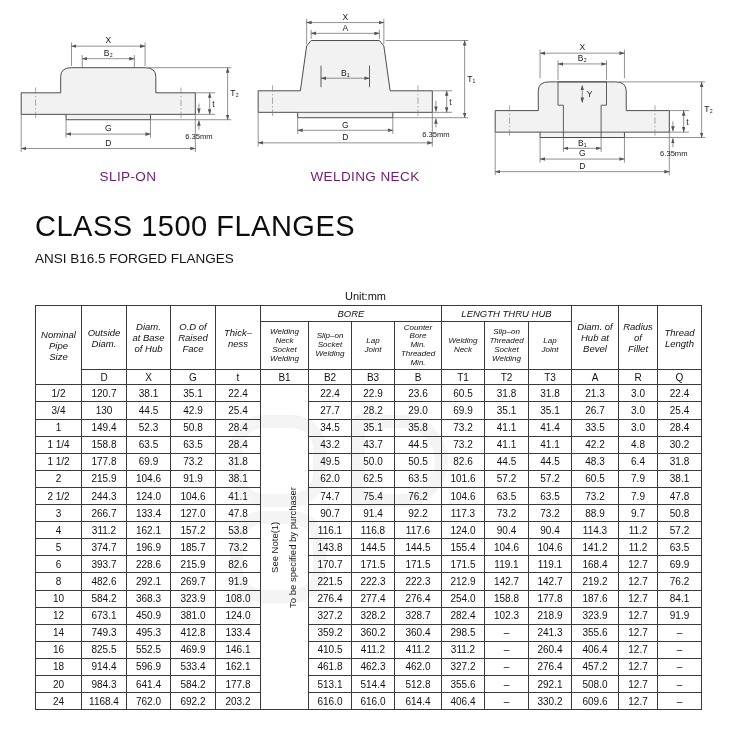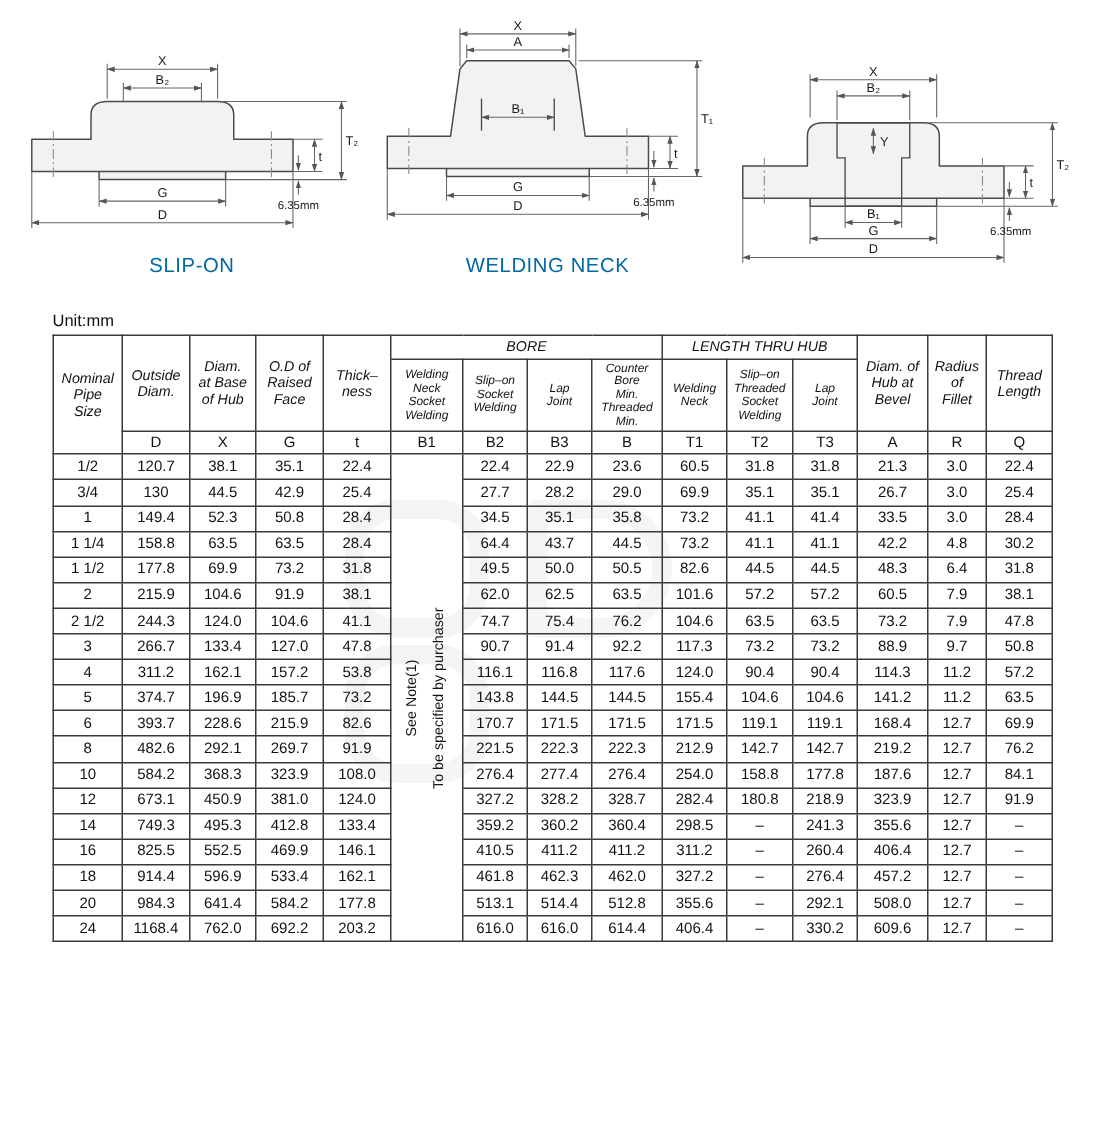--- a/index.html
+++ b/index.html
@@ -3,36 +3,36 @@
 <meta charset="utf-8">
 <style>
   html,body{margin:0;padding:0;background:#fff;}
   body{width:730px;height:750px;font-family:"Liberation Sans","DejaVu Sans",sans-serif;color:#111;position:relative;overflow:hidden;}
   .page{position:relative;width:730px;height:750px;}
 
   
   .diagrams{display:flex;justify-content:space-between;align-items:flex-end;padding:10px 12px 0 12px;}
   .diagram{margin:0;width:232px;text-align:center;}
   .diagram svg{width:228px;display:block;margin:0 auto;}
-  .diagram figcaption{font-size:13.5px;letter-spacing:.4px;color:#0369a1;margin-top:5px;}
+  .diagram figcaption{font-size:13.5px;letter-spacing:.4px;color:#701a75;margin-top:5px;}
   .fig{fill:#f2f2f2;stroke:#4a4a4a;stroke-width:1.1;stroke-linejoin:round;}
   .edge{stroke:#4a4a4a;stroke-width:1;fill:none;}
   .dim,.ext{stroke:#666;stroke-width:.8;fill:none;}
   .cl{stroke:#888;stroke-width:.8;stroke-dasharray:7 2.5 1.5 2.5;fill:none;}
   .dlab{font-size:9.5px;fill:#1a1a1a;}
   .dlab-sm{font-size:8.5px;fill:#1a1a1a;}
 
   
   .titleblock{margin:26px 0 0 35px;}
   h1{font-size:29px;font-weight:400;letter-spacing:.5px;margin:0;color:#0d0d0d;}
   .subtitle{font-size:13.5px;margin-top:8px;color:#141414;}
 
   
   .tablewrap{position:relative;margin:24px 0 0 35px;width:661px;}
-  .unit{text-align:left;font-size:11px;margin:0 0 3px 0;color:#111;}
+  .unit{text-align:center;font-size:11px;margin:0 0 3px 0;color:#111;}
   .watermark{position:absolute;top:125px;left:195px;width:320px;height:105px;opacity:.55;pointer-events:none;}
   .wm-shape{display:inline-block;border:13px solid #ececec;border-radius:34px;width:70px;height:66px;margin-right:26px;}
   .wm-shape.b{border-radius:8px 60px 60px 8px;}
   table{border-collapse:collapse;table-layout:fixed;width:661px;position:relative;background:transparent;}
   th,td{border:1px solid #3a3a3a;text-align:center;vertical-align:middle;padding:0;font-weight:400;background:transparent;}
   th{font-size:9px;line-height:1.18;white-space:pre-line;font-style:italic;}
   th.th-sm{font-size:8px;line-height:1.12;margin-left:44px;}
   tr.grp th{height:15px;font-size:9.5px;}
   tr.lbl th{height:47px;}
   tr.codes td{height:14px;font-size:10px;}
@@ -177,20 +177,24 @@
         <line class="dim" x1="238" y1="50" x2="238" y2="112" marker-start="url(#ar3)" marker-end="url(#ar3)"></line>
         <text class="dlab" x="241" y="84" text-anchor="start">T₂</text>
 
         <line class="dim" x1="206" y1="94" x2="206" y2="105" marker-end="url(#ar3)"></line>
         <line class="dim" x1="206" y1="123" x2="206" y2="113" marker-end="url(#ar3)"></line>
         <text class="dlab-sm" x="207" y="133" text-anchor="middle">6.35mm</text>
       </svg>
     </figure>
   </div>
 
+  <div class="titleblock">
+    <h1>CLASS 1500 FLANGES</h1>
+    <div class="subtitle">ANSI B16.5 FORGED FLANGES</div>
+  </div>
 
   <div class="tablewrap">
     <div class="unit">Unit:mm</div>
 
     <div class="watermark">
       <span class="wm-shape"></span><span class="wm-shape b"></span><span class="wm-shape"></span>
     </div>
 
     <table>
       <colgroup>
@@ -329,21 +333,21 @@
             <td>33.5</td>
             <td>3.0</td>
             <td>28.4</td>
           </tr>
           <tr>
             <td>1 1/4</td>
             <td>158.8</td>
             <td>63.5</td>
             <td>63.5</td>
             <td>28.4</td>
-            <td>64.4</td>
+            <td>43.2</td>
             <td>43.7</td>
             <td>44.5</td>
             <td>73.2</td>
             <td>41.1</td>
             <td>41.1</td>
             <td>42.2</td>
             <td>4.8</td>
             <td>30.2</td>
           </tr>
           <tr>
@@ -493,21 +497,21 @@
           <tr>
             <td>12</td>
             <td>673.1</td>
             <td>450.9</td>
             <td>381.0</td>
             <td>124.0</td>
             <td>327.2</td>
             <td>328.2</td>
             <td>328.7</td>
             <td>282.4</td>
-            <td>180.8</td>
+            <td>102.3</td>
             <td>218.9</td>
             <td>323.9</td>
             <td>12.7</td>
             <td>91.9</td>
           </tr>
           <tr>
             <td>14</td>
             <td>749.3</td>
             <td>495.3</td>
             <td>412.8</td>

